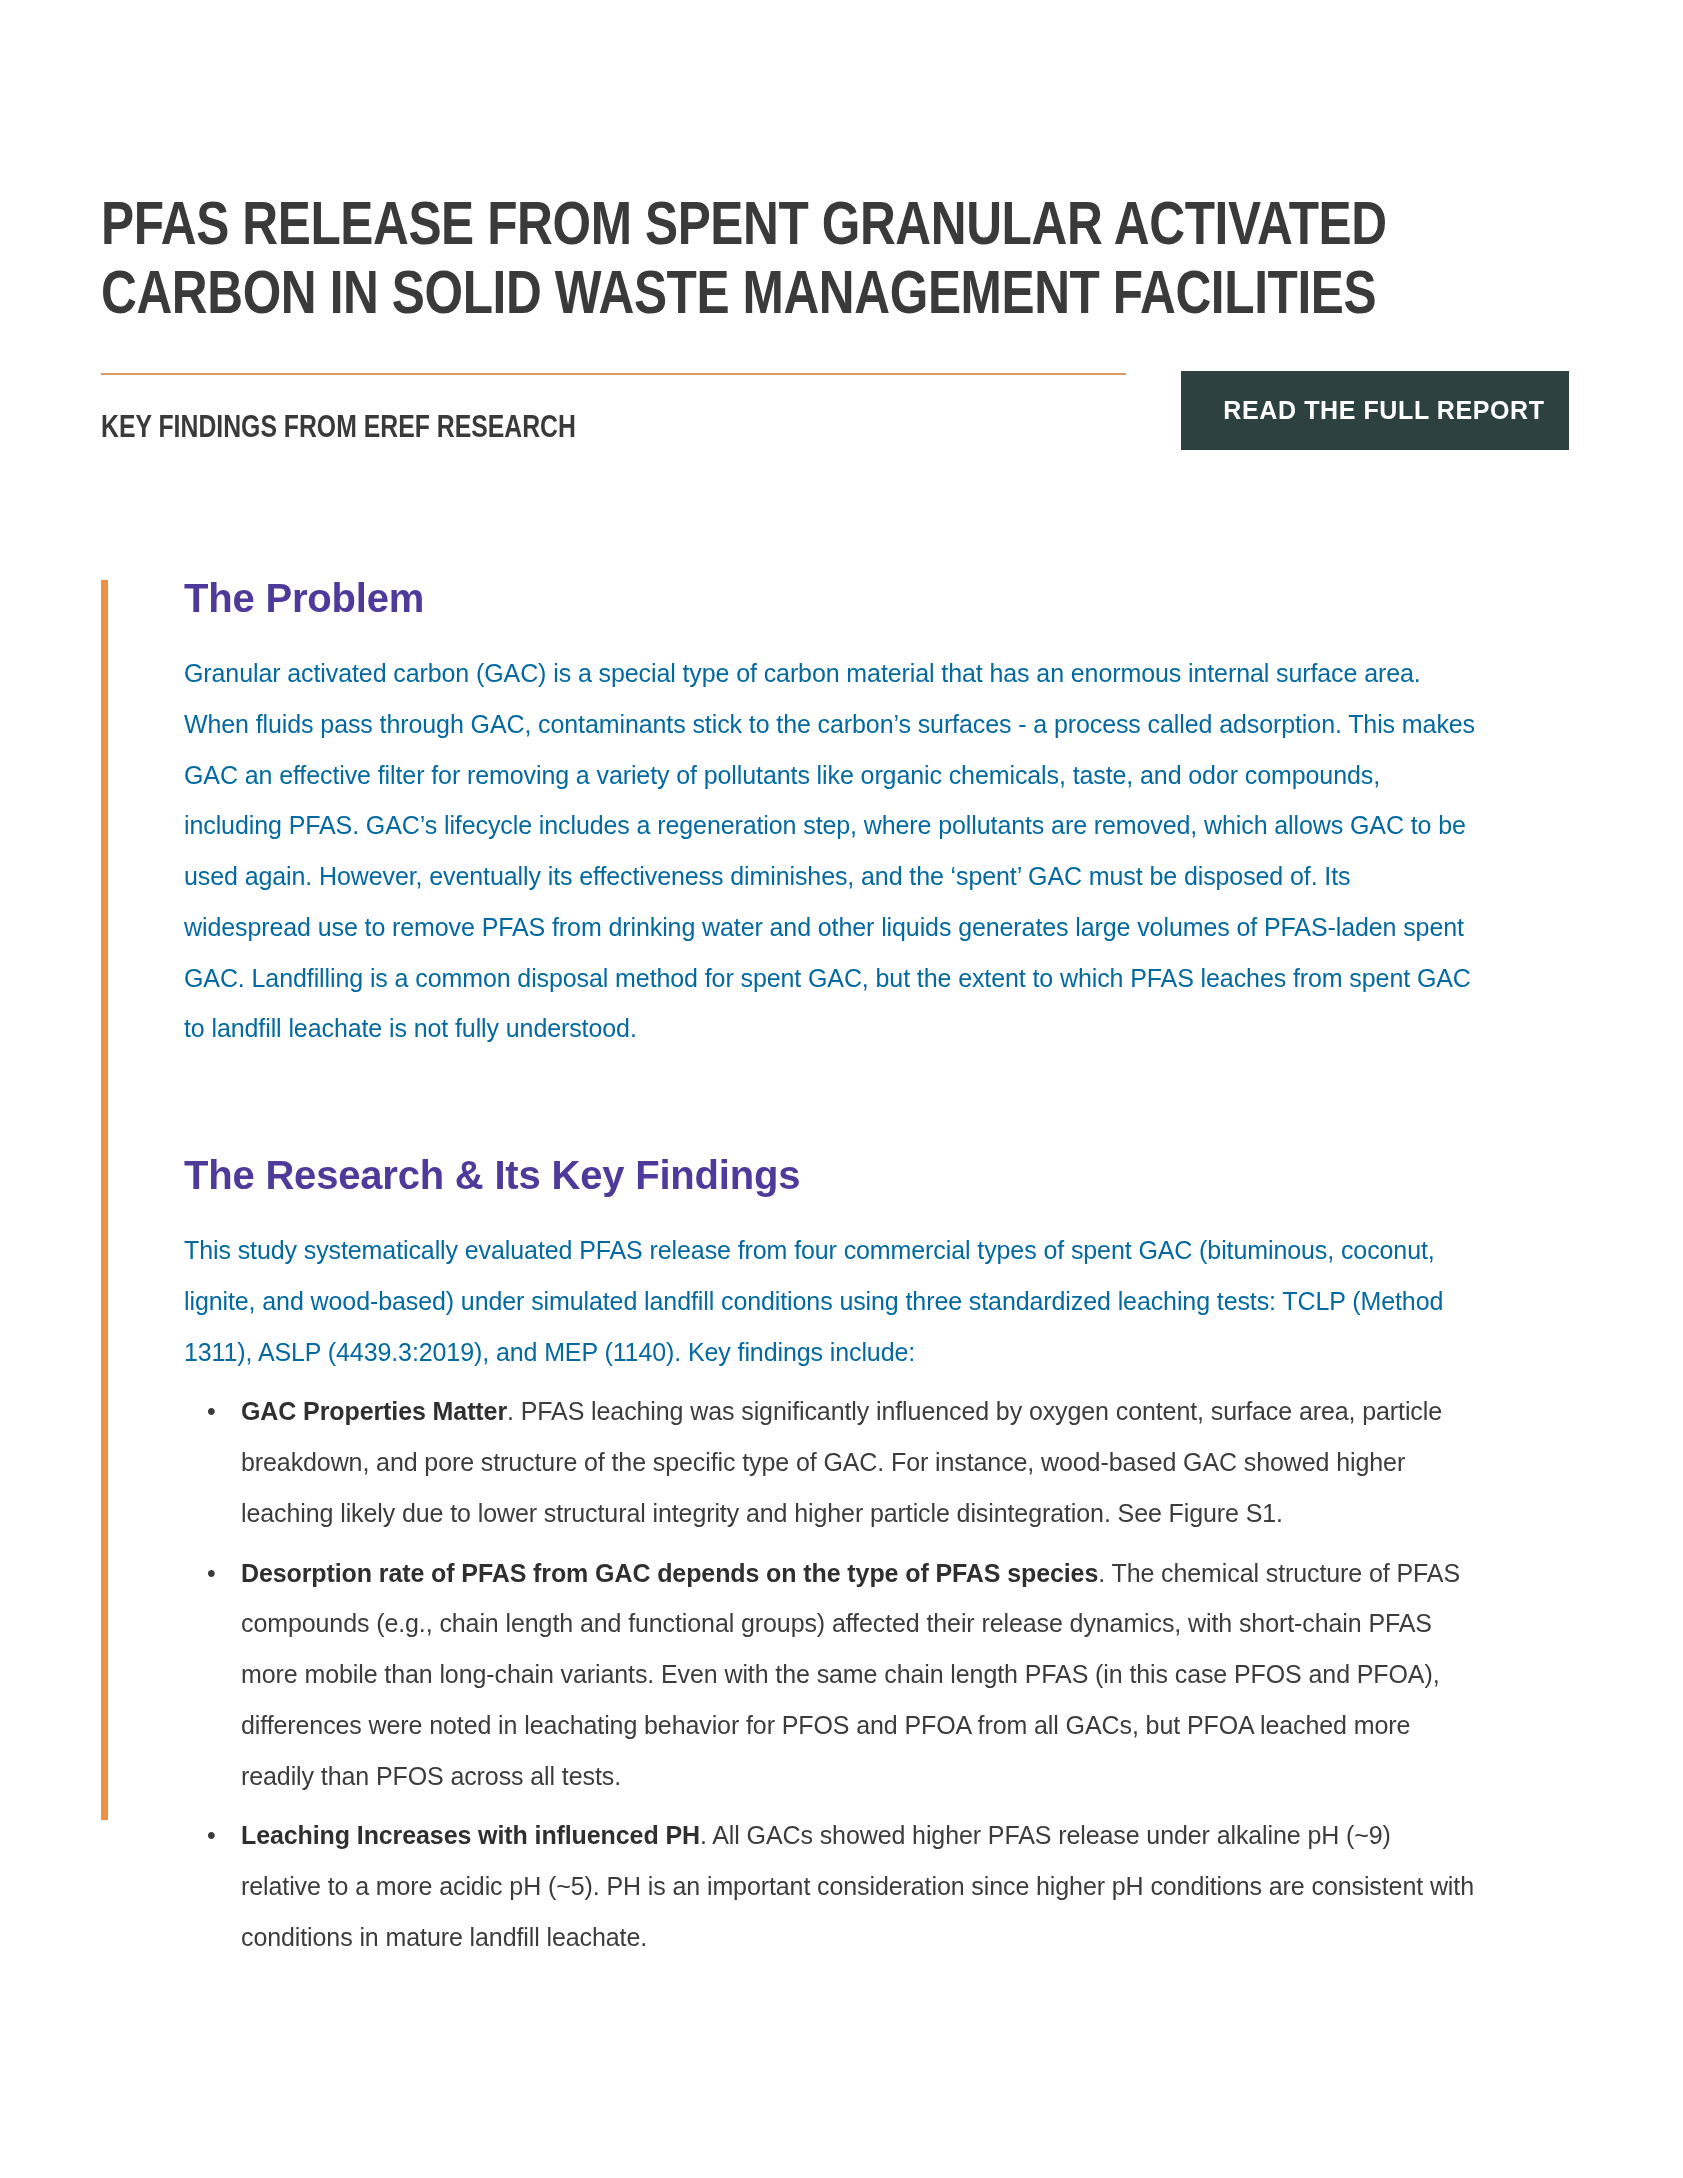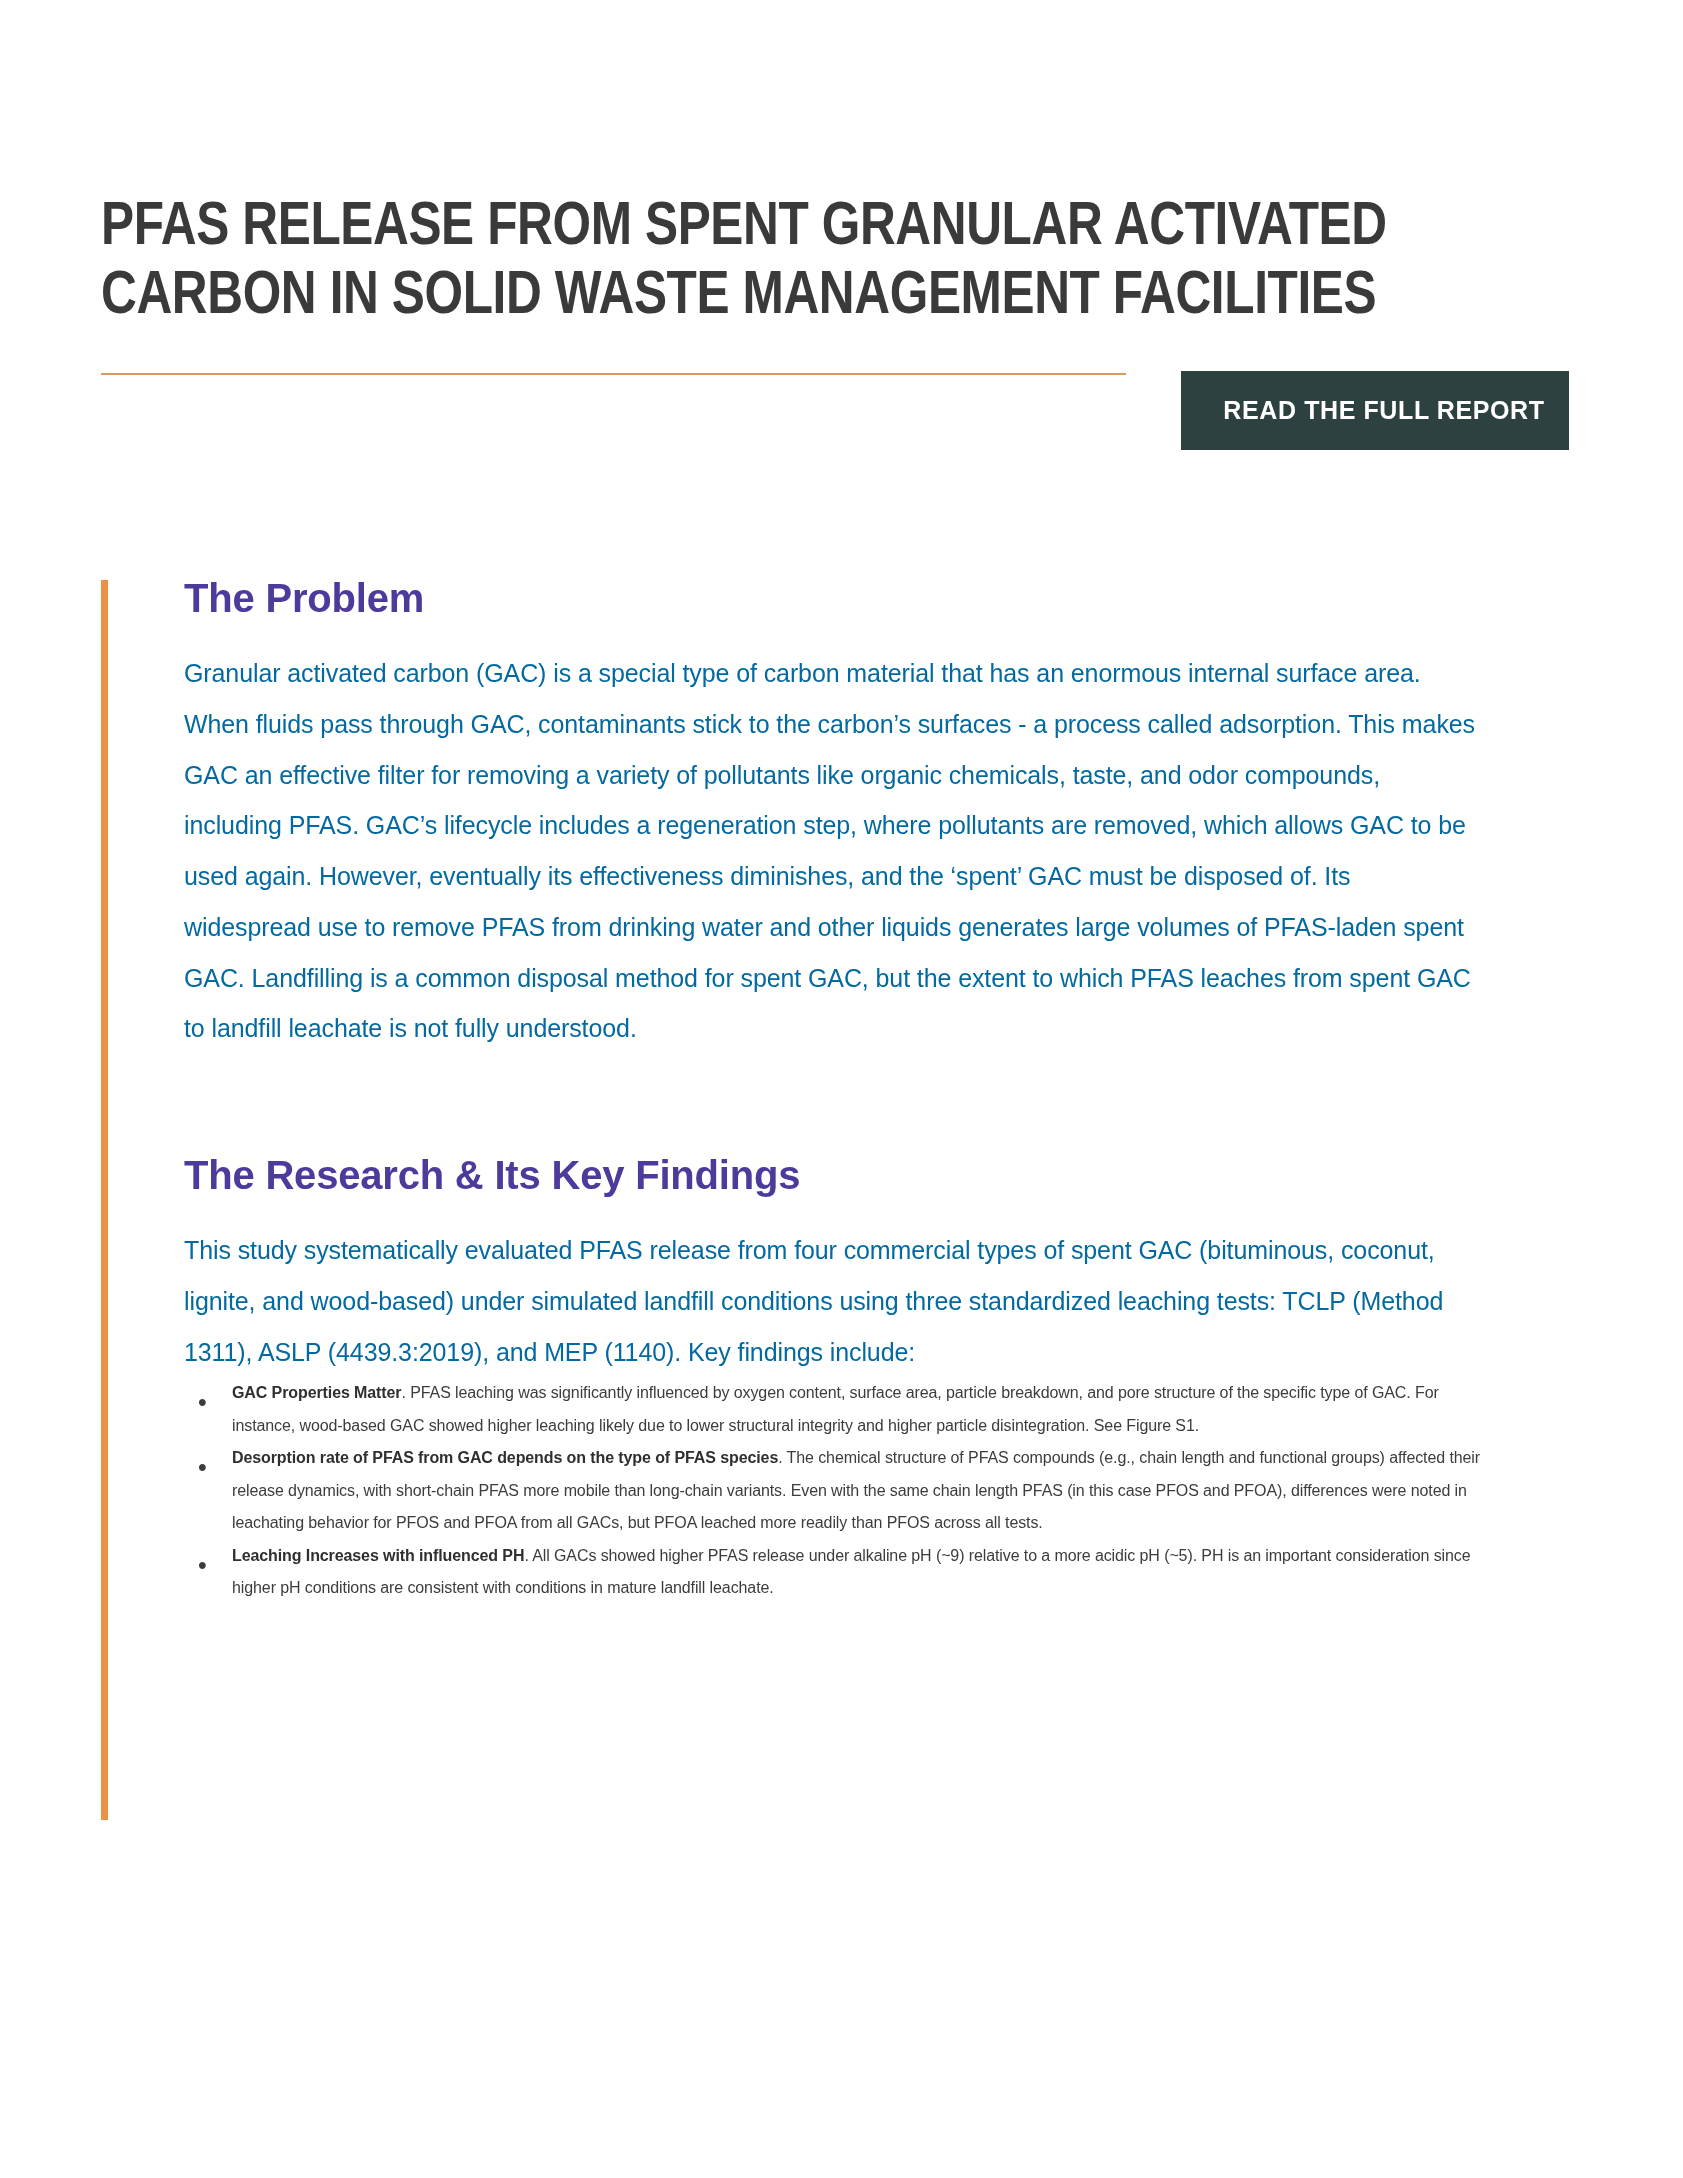--- a/index.html
+++ b/index.html
@@ -148,25 +148,25 @@
     list-style: none;
     margin: 0;
     padding: 0;
   }
 
   .bullet-item {
     position: relative;
     padding-left: 48px;
     font-family: "Liberation Sans", sans-serif;
     font-weight: 400;
-    font-size: 16px;
+    font-size: 25px;
     line-height: 2.03;
     color: #3c3c3c;
     letter-spacing: -0.1px;
-    margin: 0;
+    margin: 9px;
   }
 
   .bullet-item::before {
     content: "\2022";
     position: absolute;
     left: 14px;
     top: 0;
     font-size: 25px;
     line-height: 2.03;
     color: #3c3c3c;
@@ -181,20 +181,23 @@
 <body>
 
 <div class="page">
 
   <div class="header">
     <h1 class="doc-title">PFAS RELEASE FROM SPENT GRANULAR ACTIVATED CARBON IN SOLID WASTE MANAGEMENT FACILITIES</h1>
   </div>
 
   <div class="title-rule"></div>
 
+  <div class="subtitle-row">
+    <h2 class="doc-subtitle">KEY FINDINGS FROM EREF RESEARCH</h2>
+  </div>
 
   <button class="cta-button">READ THE FULL REPORT</button>
 
   <div class="accent-bar"></div>
 
   <div class="content">
 
     <div>
       <h3 class="section-heading">The Problem</h3>
       <p class="body-text">Granular activated carbon (GAC) is a special type of carbon material that has an enormous internal surface area. When fluids pass through GAC, contaminants stick to the carbon’s surfaces - a process called adsorption. This makes GAC an effective filter for removing a variety of pollutants like organic chemicals, taste, and odor compounds, including PFAS. GAC’s lifecycle includes a regeneration step, where pollutants are removed, which allows GAC to be used again. However, eventually its effectiveness diminishes, and the ‘spent’ GAC must be disposed of. Its widespread use to remove PFAS from drinking water and other liquids generates large volumes of PFAS-laden spent GAC. Landfilling is a common disposal method for spent GAC, but the extent to which PFAS leaches from spent GAC to landfill leachate is not fully understood.</p>

